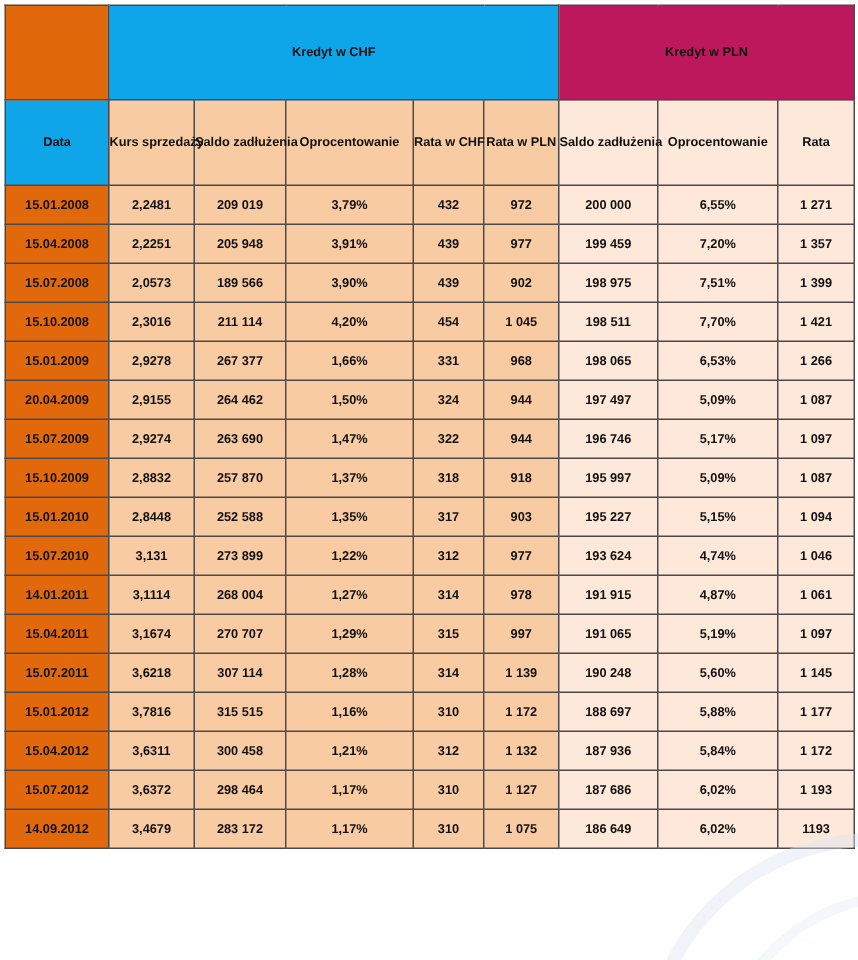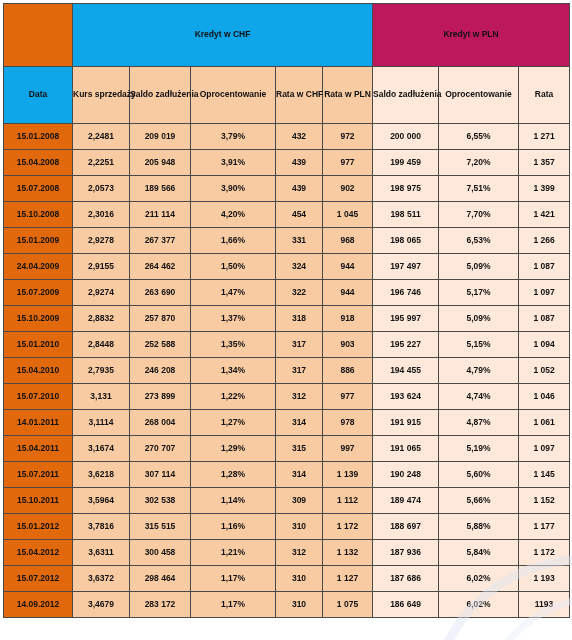--- a/index.html
+++ b/index.html
@@ -198,21 +198,21 @@
           <td class="c-chf">2,9278</td>
           <td class="c-chf">267 377</td>
           <td class="c-chf">1,66%</td>
           <td class="c-chf">331</td>
           <td class="c-chf">968</td>
           <td class="c-pln">198 065</td>
           <td class="c-pln">6,53%</td>
           <td class="c-pln">1 266</td>
         </tr>
         <tr>
-          <td class="c-date">24.04.2009</td>
+          <td class="c-date">20.04.2009</td>
           <td class="c-chf">2,9155</td>
           <td class="c-chf">264 462</td>
           <td class="c-chf">1,50%</td>
           <td class="c-chf">324</td>
           <td class="c-chf">944</td>
           <td class="c-pln">197 497</td>
           <td class="c-pln">5,09%</td>
           <td class="c-pln">1 087</td>
         </tr>
         <tr>
@@ -242,31 +242,20 @@
           <td class="c-chf">2,8448</td>
           <td class="c-chf">252 588</td>
           <td class="c-chf">1,35%</td>
           <td class="c-chf">317</td>
           <td class="c-chf">903</td>
           <td class="c-pln">195 227</td>
           <td class="c-pln">5,15%</td>
           <td class="c-pln">1 094</td>
         </tr>
         <tr>
-          <td class="c-date">15.04.2010</td>
-          <td class="c-chf">2,7935</td>
-          <td class="c-chf">246 208</td>
-          <td class="c-chf">1,34%</td>
-          <td class="c-chf">317</td>
-          <td class="c-chf">886</td>
-          <td class="c-pln">194 455</td>
-          <td class="c-pln">4,79%</td>
-          <td class="c-pln">1 052</td>
-        </tr>
-        <tr>
           <td class="c-date">15.07.2010</td>
           <td class="c-chf">3,131</td>
           <td class="c-chf">273 899</td>
           <td class="c-chf">1,22%</td>
           <td class="c-chf">312</td>
           <td class="c-chf">977</td>
           <td class="c-pln">193 624</td>
           <td class="c-pln">4,74%</td>
           <td class="c-pln">1 046</td>
         </tr>
@@ -297,31 +286,20 @@
           <td class="c-chf">3,6218</td>
           <td class="c-chf">307 114</td>
           <td class="c-chf">1,28%</td>
           <td class="c-chf">314</td>
           <td class="c-chf">1 139</td>
           <td class="c-pln">190 248</td>
           <td class="c-pln">5,60%</td>
           <td class="c-pln">1 145</td>
         </tr>
         <tr>
-          <td class="c-date">15.10.2011</td>
-          <td class="c-chf">3,5964</td>
-          <td class="c-chf">302 538</td>
-          <td class="c-chf">1,14%</td>
-          <td class="c-chf">309</td>
-          <td class="c-chf">1 112</td>
-          <td class="c-pln">189 474</td>
-          <td class="c-pln">5,66%</td>
-          <td class="c-pln">1 152</td>
-        </tr>
-        <tr>
           <td class="c-date">15.01.2012</td>
           <td class="c-chf">3,7816</td>
           <td class="c-chf">315 515</td>
           <td class="c-chf">1,16%</td>
           <td class="c-chf">310</td>
           <td class="c-chf">1 172</td>
           <td class="c-pln">188 697</td>
           <td class="c-pln">5,88%</td>
           <td class="c-pln">1 177</td>
         </tr>

